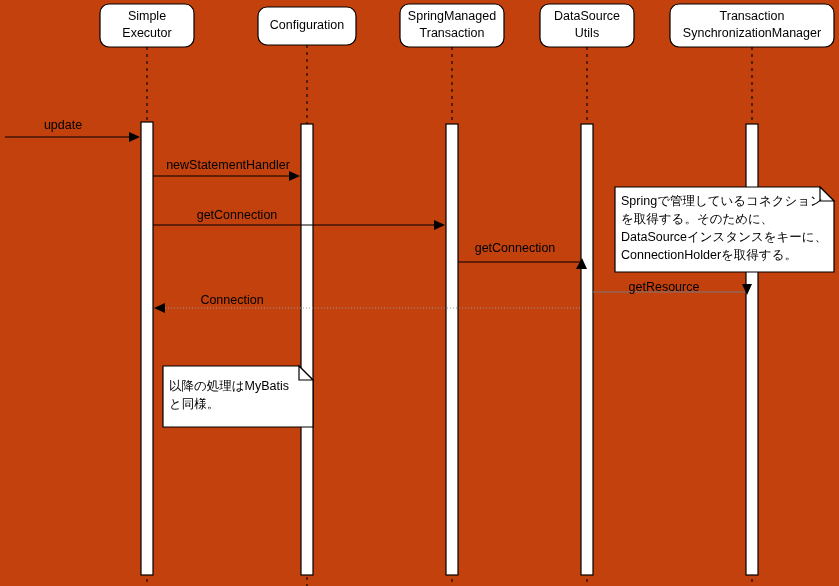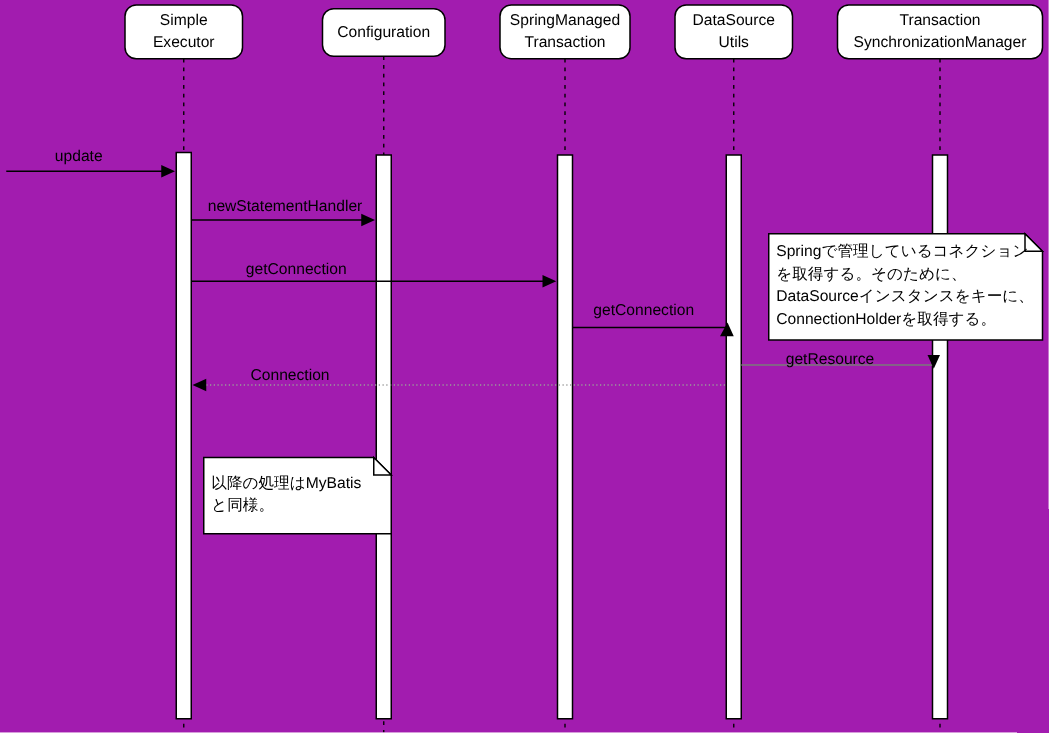--- a/index.html
+++ b/index.html
@@ -9,21 +9,21 @@
   }
   body {
     font-family: "Liberation Sans", "DejaVu Sans", sans-serif;
     color: #000000;
   }
   #diagram-root {
     position: relative;
     width: 839px;
     height: 586px;
     overflow: hidden;
-    background: #a21caf;
+    background: #c2410c;
   }
   #diagram-svg {
     position: absolute;
     left: 0;
     top: 0;
     width: 839px;
     height: 586px;
   }
   .participant-box {
     fill: #ffffff;

